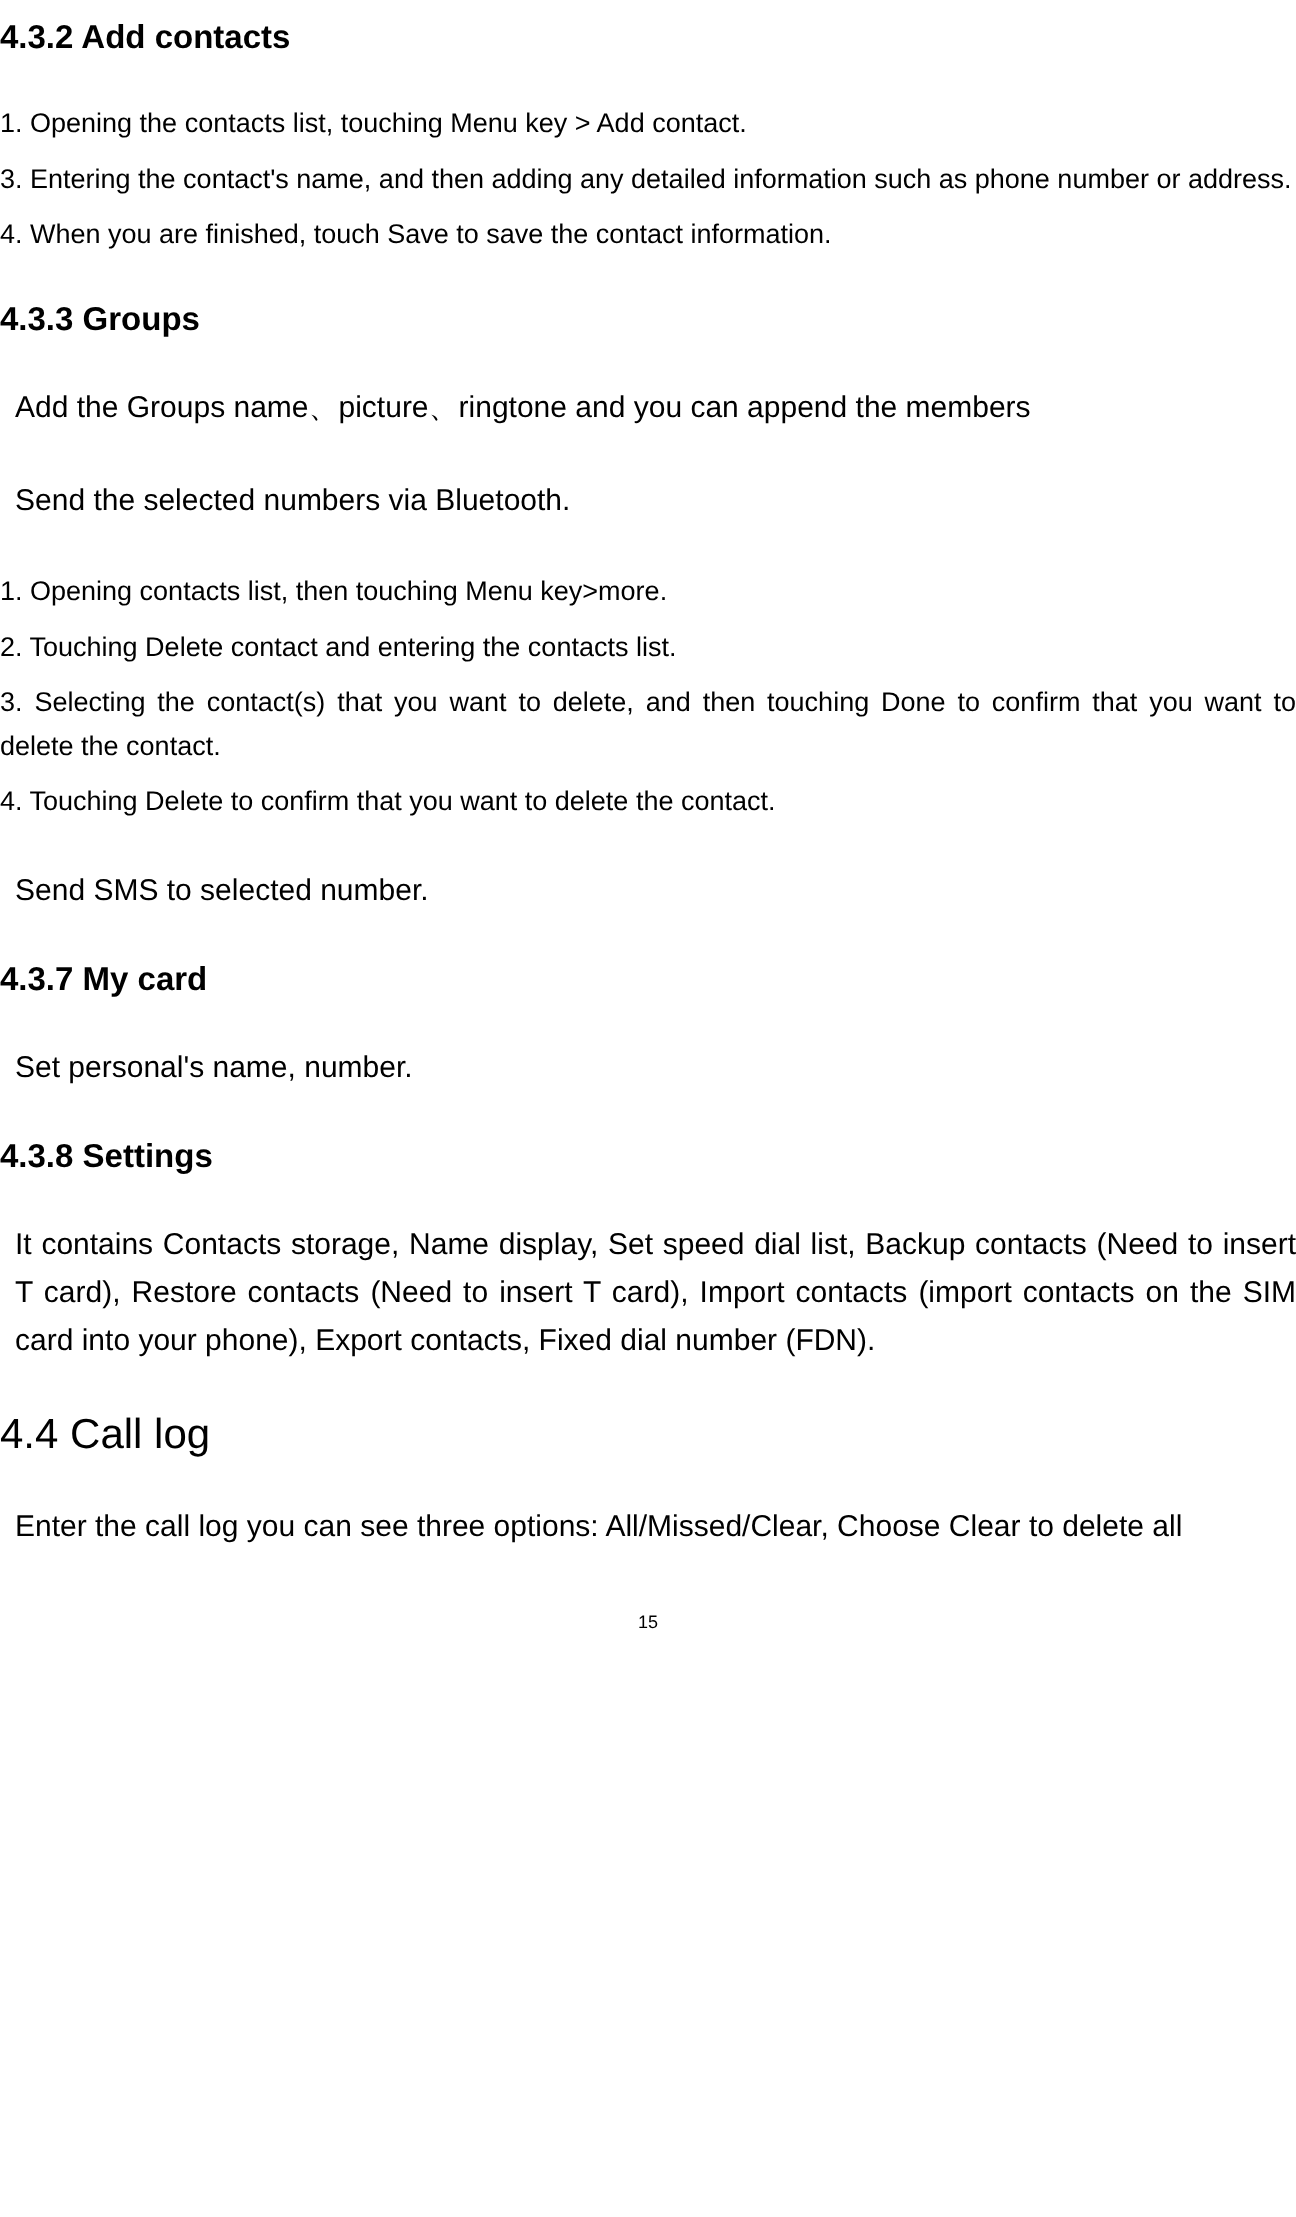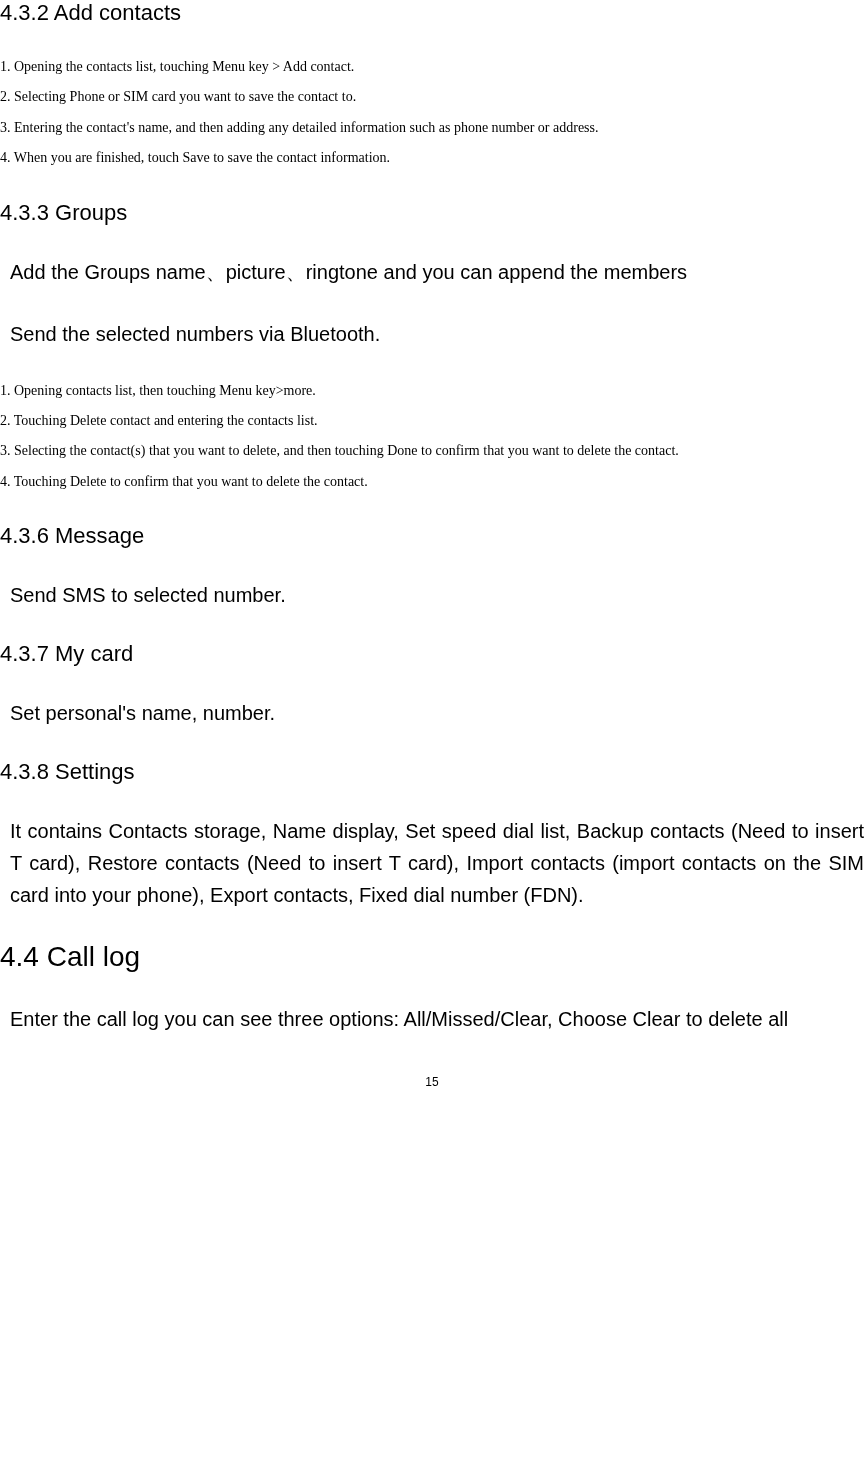--- a/index.html
+++ b/index.html
@@ -9,77 +9,74 @@
       margin: 0;
       padding: 0;
       width: 864px;
       background: #fff;
     }
     .page {
       padding: 0 0 40px 0;
     }
     .heading {
       font-size: 22px;
-      margin: 0 0 30px 0;
+      margin: 12px 0 30px 0;
       padding: 0;
-      font-weight: normal;
+      font-weight: bold;
     }
     .heading-large {
       font-size: 28px;
       margin: 30px 0 30px 0;
       font-weight: normal;
     }
     .body-text {
       font-size: 20px;
       line-height: 1.6;
       margin: 0 0 30px 0;
       text-align: justify;
       padding-left: 10px;
     }
     .body-text-block {
-      font-size: 14px;
+      font-size: 18px;
       line-height: 1.6;
       margin: 0 0 8px 0;
-      font-family: Liberation Serif, serif;
     }
     .section-gap {
       margin-bottom: 30px;
     }
     .page-number {
       text-align: center;
       font-size: 12px;
       margin-top: 40px;
     }
   </style>
 </head>
 <body>
 
 <div class="page">
 
   <h3 class="heading">4.3.2 Add contacts</h3>
   <div class="section-gap">
     <div class="body-text-block">1. Opening the contacts list, touching Menu key &gt; Add contact.</div>
-    <div class="body-text-block">2. Selecting Phone or SIM card you want to save the contact to.</div>
     <div class="body-text-block" style="text-align: justify;">3. Entering the contact's name, and then adding any detailed information such as phone number or address.</div>
     <div class="body-text-block">4. When you are finished, touch Save to save the contact information.</div>
   </div>
 
   <h3 class="heading">4.3.3 Groups</h3>
   <p class="body-text">Add the Groups name、picture、ringtone and you can append the members</p>
 
   <p class="body-text">Send the selected numbers via Bluetooth.</p>
 
   <div class="section-gap">
     <div class="body-text-block">1. Opening contacts list, then touching Menu key&gt;more.</div>
     <div class="body-text-block">2. Touching Delete contact and entering the contacts list.</div>
     <div class="body-text-block" style="text-align: justify;">3. Selecting the contact(s) that you want to delete, and then touching Done to confirm that you want to delete the contact.</div>
     <div class="body-text-block">4. Touching Delete to confirm that you want to delete the contact.</div>
   </div>
 
-  <h3 class="heading">4.3.6 Message</h3>
   <p class="body-text">Send SMS to selected number.</p>
 
   <h3 class="heading">4.3.7 My card</h3>
   <p class="body-text">Set personal's name, number.</p>
 
   <h3 class="heading">4.3.8 Settings</h3>
   <p class="body-text">It contains Contacts storage, Name display, Set speed dial list, Backup contacts (Need to insert T card), Restore contacts (Need to insert T card), Import contacts (import contacts on the SIM card into your phone), Export contacts, Fixed dial number (FDN).</p>
 
   <h2 class="heading-large">4.4 Call log</h2>
   <p class="body-text" style="margin-bottom:10px;">Enter the call log you can see three options: All/Missed/Clear, Choose Clear to delete all</p>

